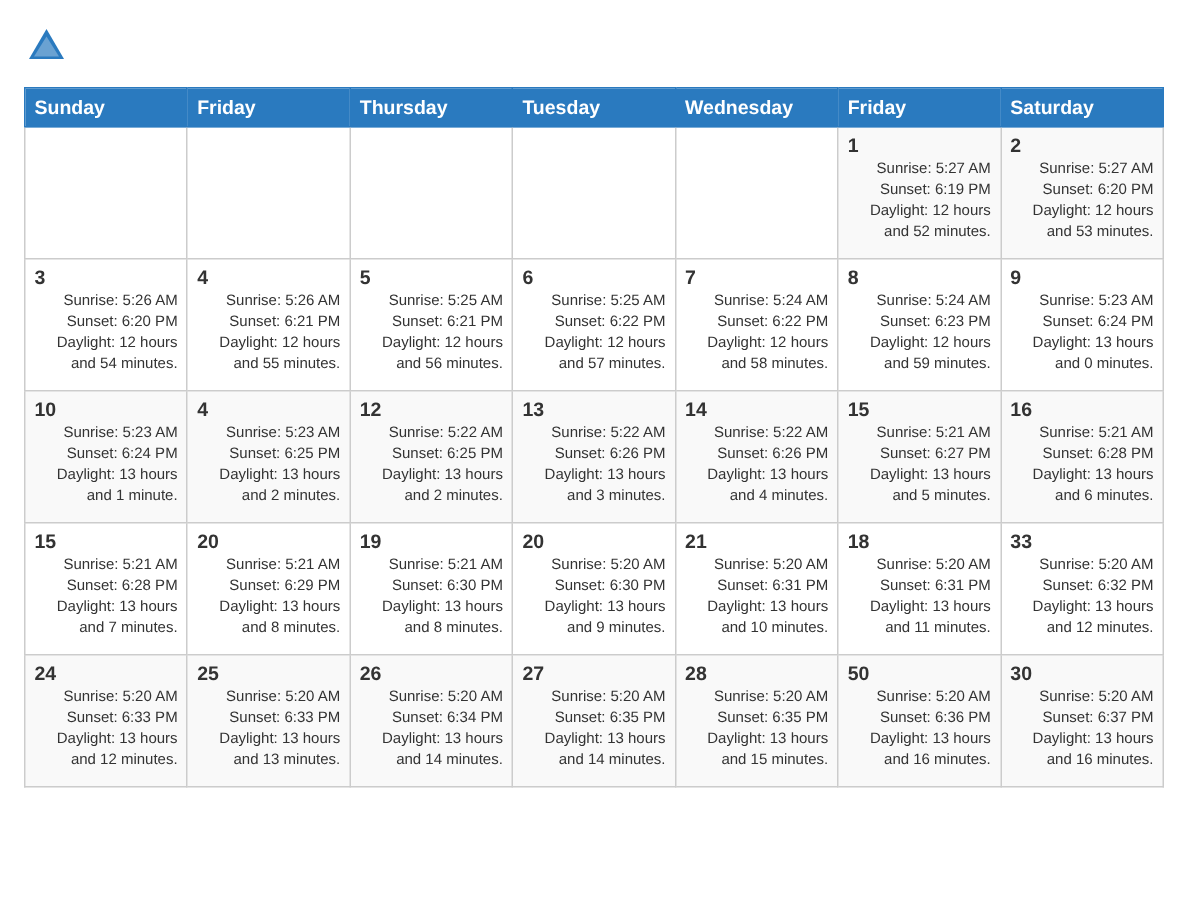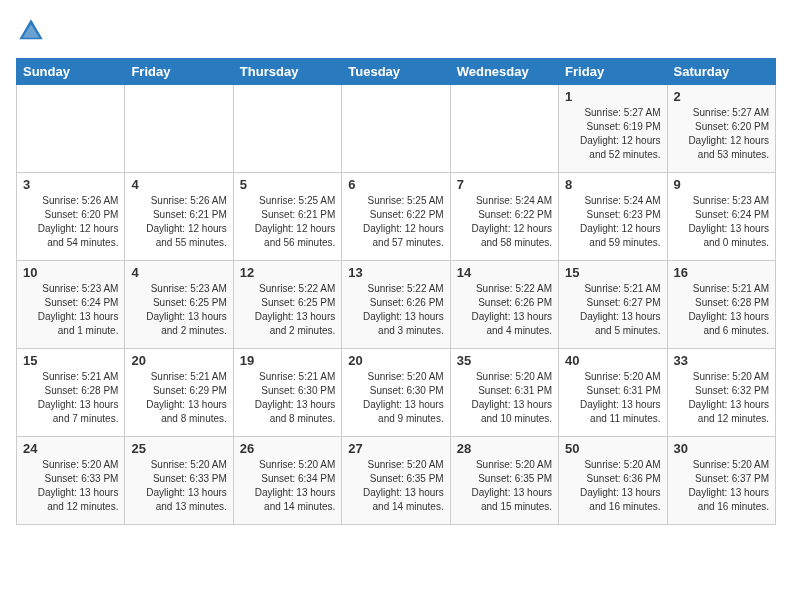--- a/index.html
+++ b/index.html
@@ -265,28 +265,28 @@
 and 8 minutes.</div>
         </td>
         <td>
           <span class="day-num">20</span>
           <div class="day-info" style="white-space: pre-line;">Sunrise: 5:20 AM
 Sunset: 6:30 PM
 Daylight: 13 hours
 and 9 minutes.</div>
         </td>
         <td>
-          <span class="day-num">35</span>
+          <span class="day-num">21</span>
           <div class="day-info" style="white-space: pre-line;">Sunrise: 5:20 AM
 Sunset: 6:31 PM
 Daylight: 13 hours
 and 10 minutes.</div>
         </td>
         <td>
-          <span class="day-num">40</span>
+          <span class="day-num">18</span>
           <div class="day-info" style="white-space: pre-line;">Sunrise: 5:20 AM
 Sunset: 6:31 PM
 Daylight: 13 hours
 and 11 minutes.</div>
         </td>
         <td>
           <span class="day-num">33</span>
           <div class="day-info" style="white-space: pre-line;">Sunrise: 5:20 AM
 Sunset: 6:32 PM
 Daylight: 13 hours

